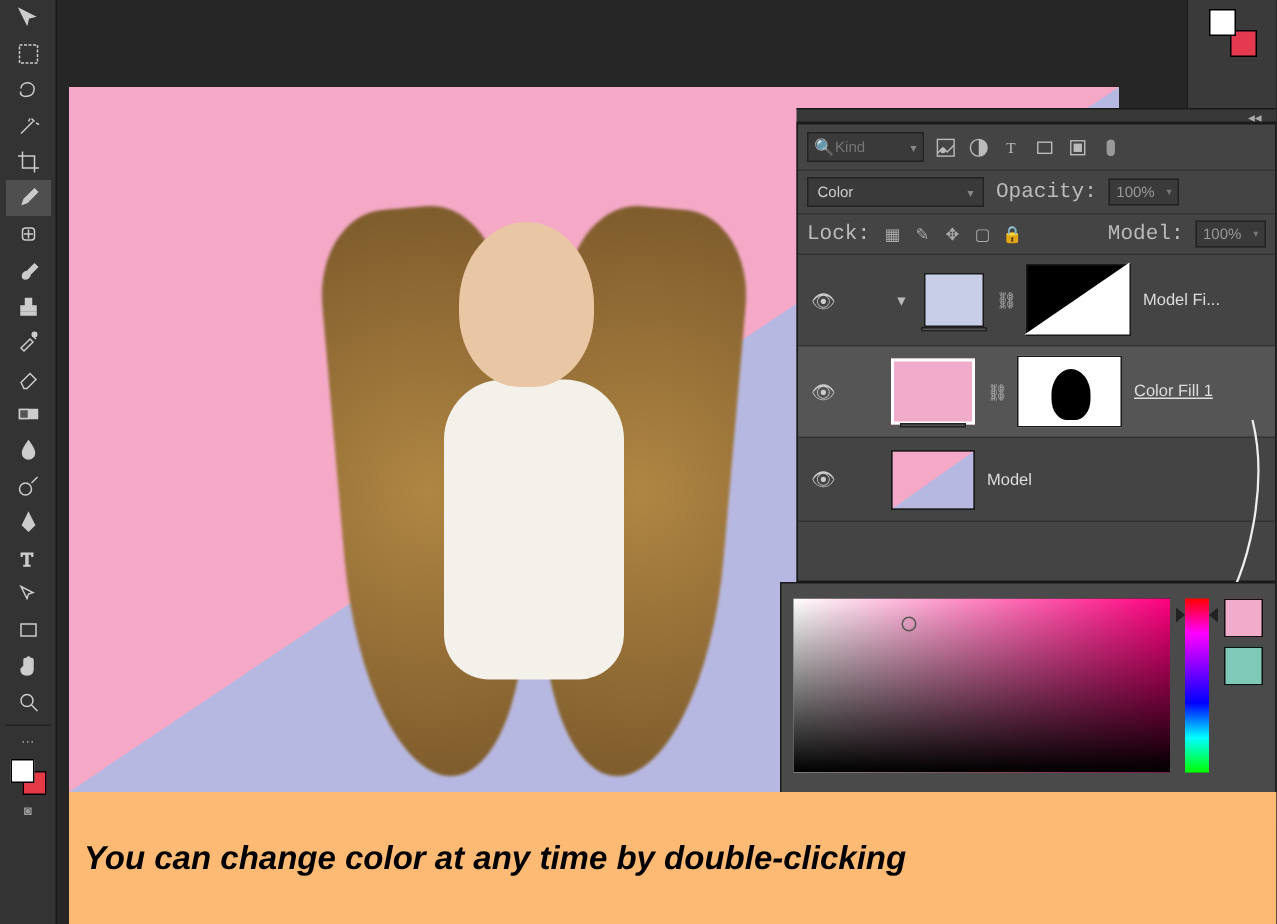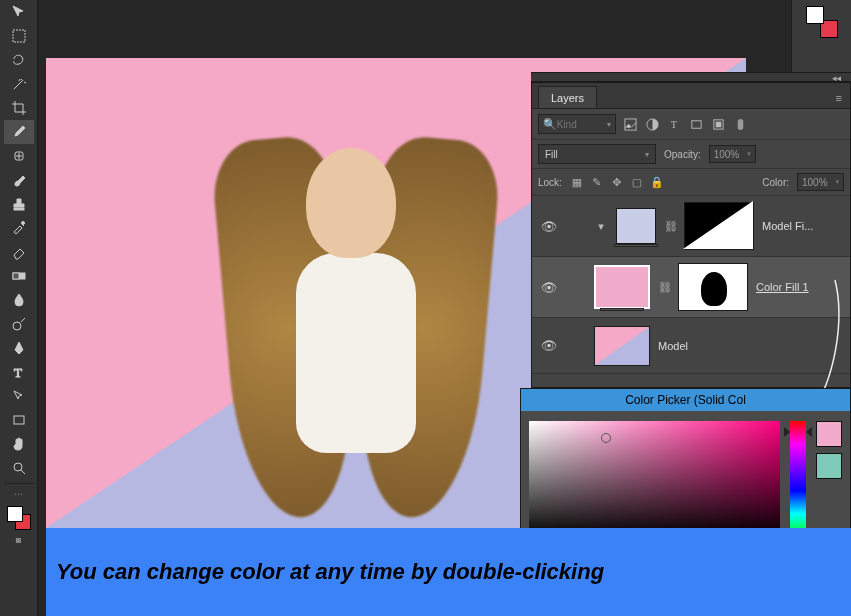--- a/index.html
+++ b/index.html
@@ -117,21 +117,21 @@
 
   .panel-row2, .panel-row3 {
     display:flex; align-items:center; gap:8px; padding:4px 6px;
     border-bottom:1px solid #333;
   }
   .blend-dd {
     background:#3a3a3a; border:1px solid #222; height:20px; width:118px;
     display:flex; align-items:center; padding:0 6px; color:#ccc; font-size:10px; cursor:pointer;
   }
   .blend-dd .car { margin-left:auto; font-size:8px; color:#888; }
-  .small-label { color:#bbb; font-size:10px; }
+  .small-label { color:#bbb; font-size:14px;font-family:Liberation Mono, monospace; }
   .pct-box {
     background:#3a3a3a; border:1px solid #222; height:18px; width:47px;
     display:flex; align-items:center; padding:0 4px; color:#999; font-size:10px;
   }
   .pct-box .car { margin-left:auto; font-size:7px; color:#777; }
 
   .lock-icns { display:flex; gap:6px; align-items:center; }
   .lock-icns span { width:14px; height:14px; display:flex; align-items:center; justify-content:center; color:#aaa; font-size:11px; cursor:pointer;}
 
   .layer-list { height:210px; overflow:auto; }
@@ -210,21 +210,21 @@
   }
   .hue-mark.r { left:auto; right:-6px; border-left:none; border-right:6px solid #222; }
   .sw-col { display:flex; flex-direction:column; gap:6px; }
   .sw-col .sw { width:26px; height:26px; border:1px solid #111; }
   .sw.pink { background:#f2accb; }
   .sw.teal { background:#7fc9b8; }
 
   
   .caption {
     position:absolute; left:46px; bottom:0; right:0; height:88px;
-    background:#3b82f6; color:#000; display:flex; align-items:center;
+    background:#fdba74; color:#000; display:flex; align-items:center;
     padding:6px 10px;
   }
   .caption span {
     font-weight:700; font-style:italic; font-size:22px; line-height:1.25;
   }
 </style>
 </head>
 <body>
 
 <div class="toolbox">
@@ -359,24 +359,20 @@
   <div class="fgbg2">
     <div class="b2"></div>
     <div class="f2"></div>
   </div>
 </div>
 <div class="collapse-bar">
   <span>◂◂</span>
 </div>
 
 <div class="layers-panel">
-  <div class="panel-tabbar">
-    <div class="panel-tab">Layers</div>
-    <div class="panel-menu">≡</div>
-  </div>
 
   <div class="panel-row1">
     <div class="kind-search">
       <span>🔍</span>
       <input placeholder="Kind" style="">
       <span class="drop">▾</span>
     </div>
     <div class="filter-icn">
         <svg viewBox="0 0 14 14">
           <rect x="1" y="1" width="12" height="12" fill="none" stroke="#bbb"></rect>
@@ -408,40 +404,40 @@
       </div>
     <div class="filter-icn">
         <svg viewBox="0 0 14 14">
           <rect x="4" y="1" width="6" height="12" rx="3" fill="#999"></rect>
         </svg>
       </div>
   </div>
 
   <div class="panel-row2">
     <div class="blend-dd">
-      <span>Fill</span>
+      <span>Color</span>
       <span class="car">▾</span>
     </div>
     <span class="small-label">Opacity:</span>
     <div class="pct-box">
       <span>100%</span>
       <span class="car">▾</span>
     </div>
   </div>
 
   <div class="panel-row3">
     <span class="small-label">Lock:</span>
     <div class="lock-icns">
       <span>▦</span>
       <span>✎</span>
       <span>✥</span>
       <span>▢</span>
       <span>🔒</span>
     </div>
-    <span class="small-label" style="margin-left:auto">Color:</span>
+    <span class="small-label" style="margin-left:auto">Model:</span>
     <div class="pct-box">
       <span>100%</span>
       <span class="car">▾</span>
     </div>
   </div>
 
   <div class="layer-list">
 
     <div class="layer">
       <div class="eye">👁</div>
@@ -477,21 +473,20 @@
 </div>
 
 <div class="annotation-arrow">
   <svg viewBox="0 0 40 140">
       <path d="M30 0 C 40 40, 30 100, 5 135" stroke="#eee" stroke-width="1.5" fill="none"></path>
       <path d="M5 135 l4 -8 m-4 8 l8 2" stroke="#eee" stroke-width="1.5" fill="none"></path>
     </svg>
 </div>
 
 <div class="color-picker">
-  <div class="picker-title">Color Picker (Solid Col</div>
   <div class="picker-body">
     <div class="sv-field">
       <div class="sv-cursor"></div>
     </div>
     <div class="hue-strip">
       <div class="hue-mark"></div>
       <div class="hue-mark r"></div>
     </div>
     <div class="sw-col">
       <div class="sw pink"></div>

